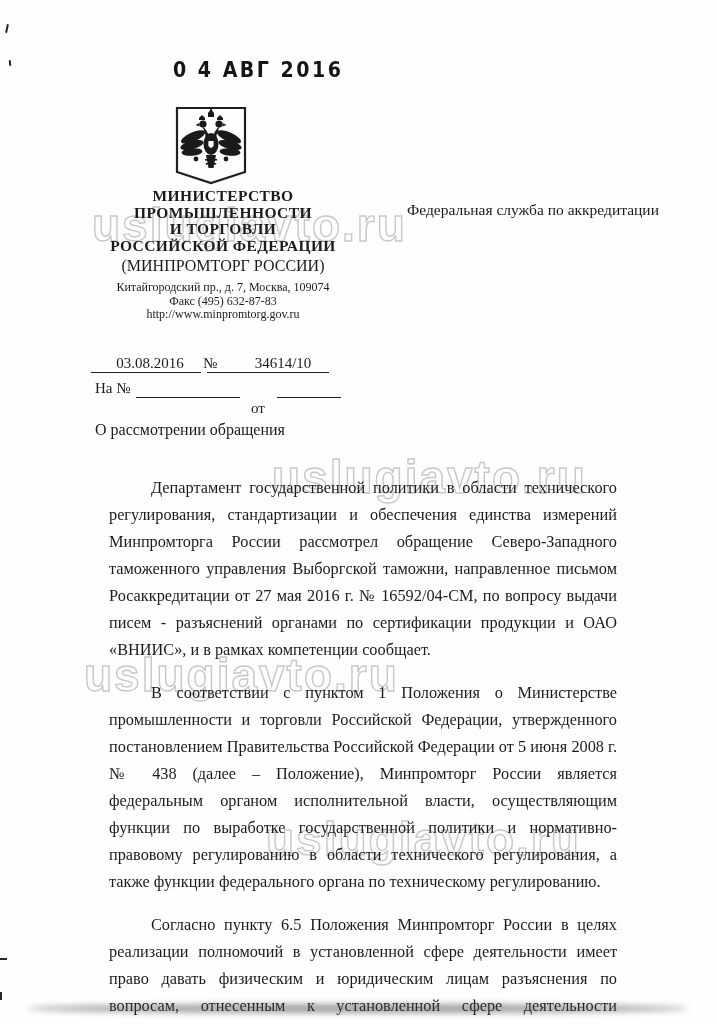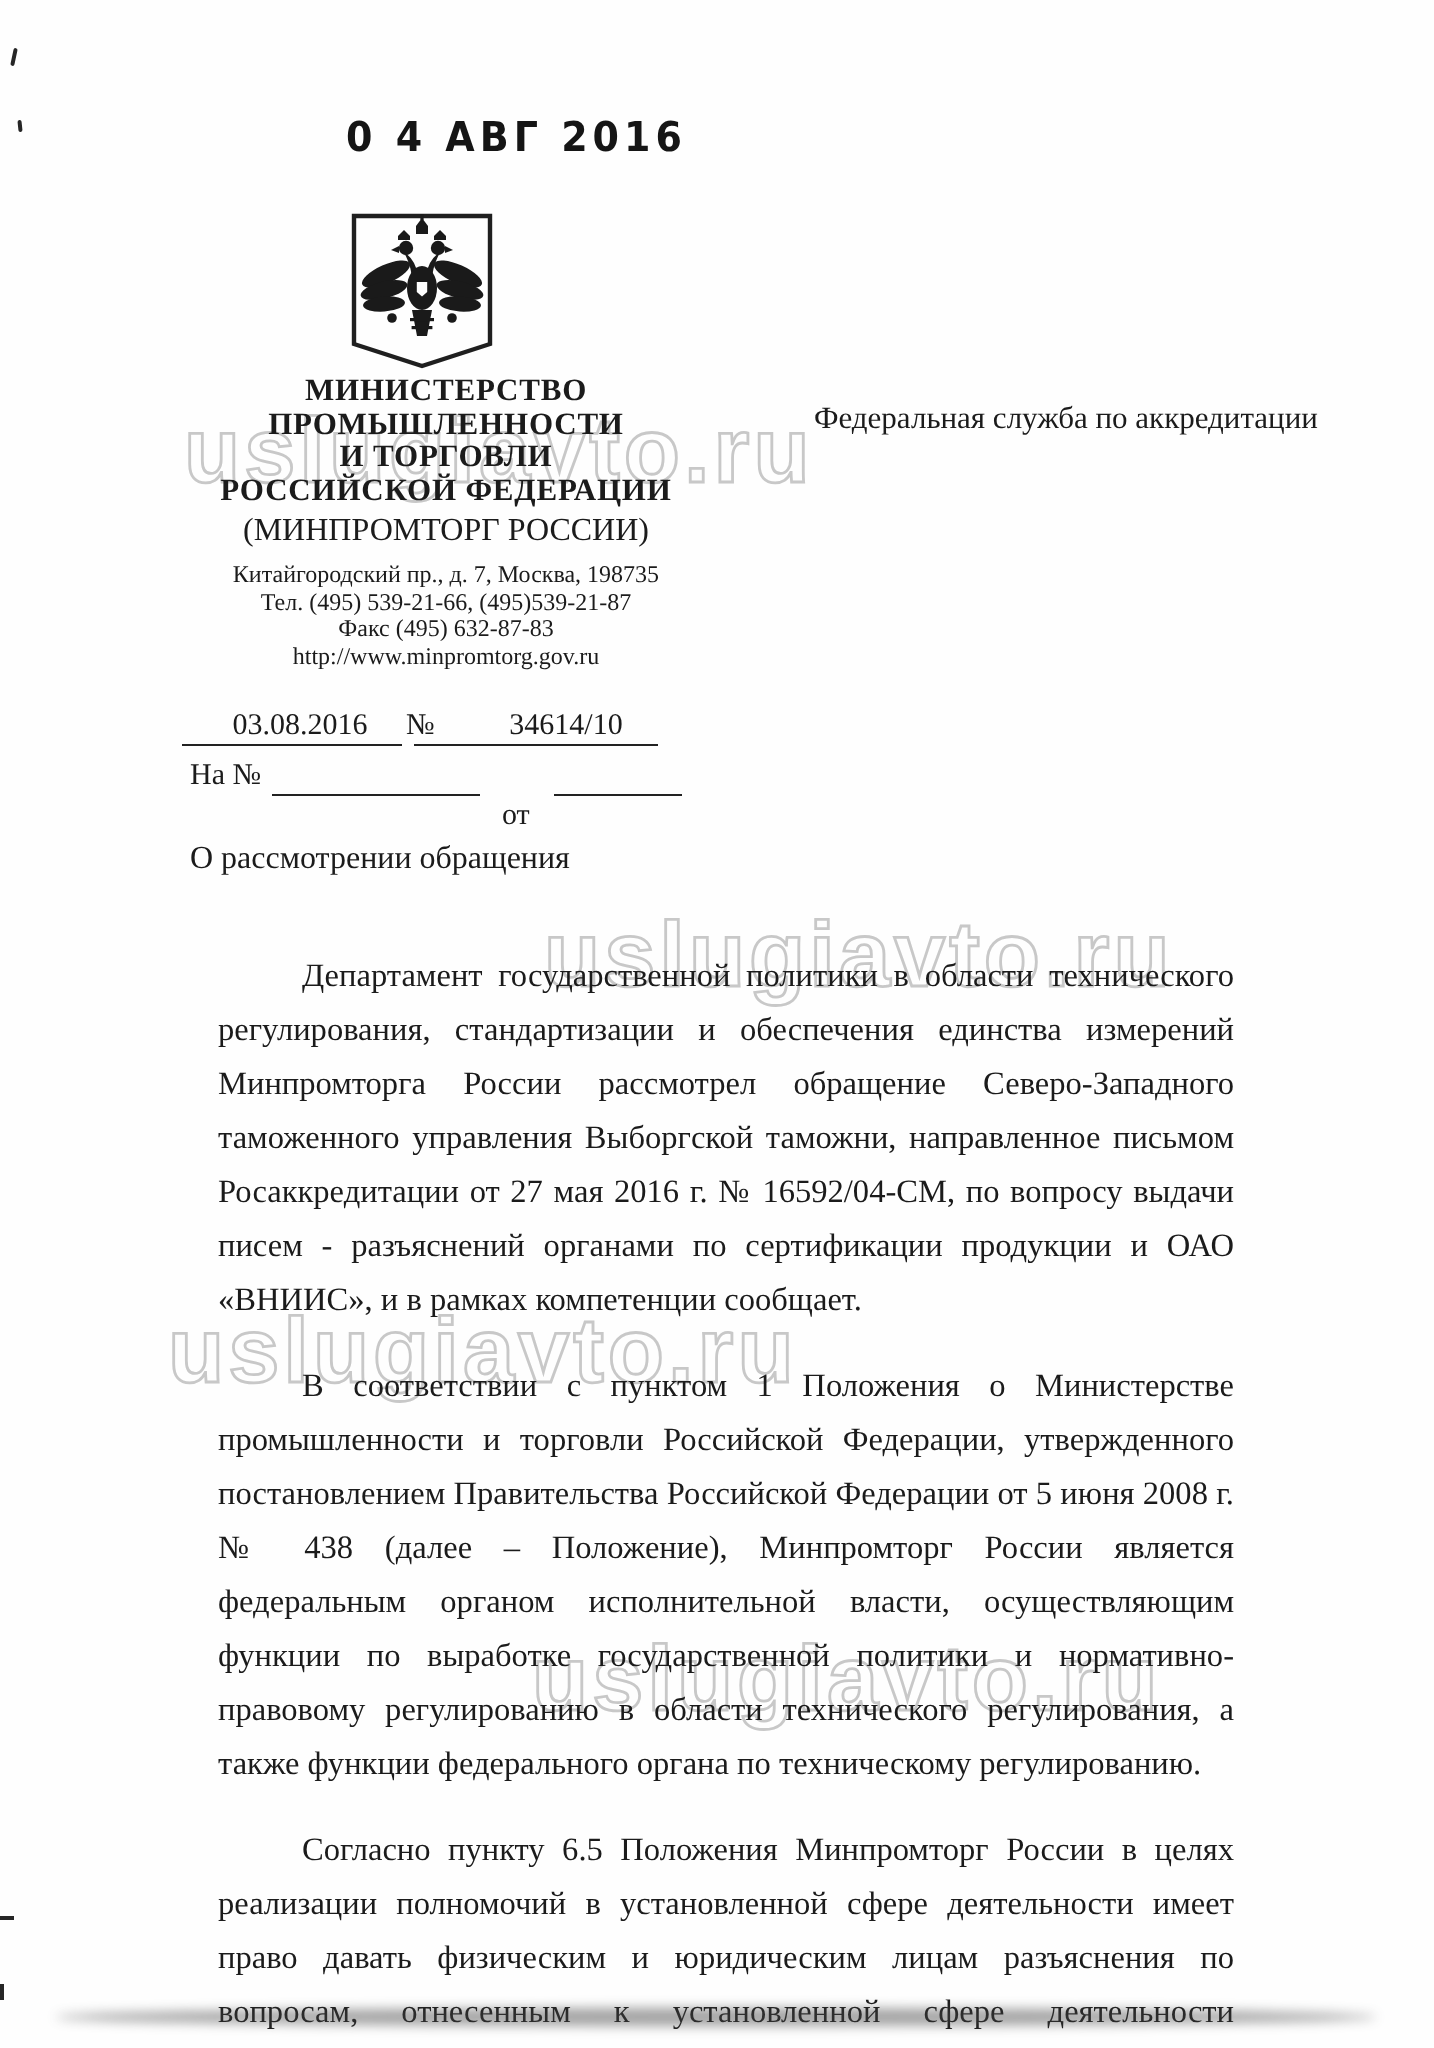--- a/index.html
+++ b/index.html
@@ -155,22 +155,21 @@
       </svg>
     </div>
 
     <div class="abs org-block">
       <div class="org-line">МИНИСТЕРСТВО</div>
       <div class="org-line">ПРОМЫШЛЕННОСТИ</div>
       <div class="org-line">И ТОРГОВЛИ</div>
       <div class="org-line">РОССИЙСКОЙ ФЕДЕРАЦИИ</div>
       <div class="org-short">(МИНПРОМТОРГ РОССИИ)</div>
       <div class="org-contacts">
-        <div>Китайгородский пр., д. 7, Москва, 198735</div>
-        <div>Тел. (495) 539-21-66, (495)539-21-87</div>
+        <div>Китайгородский пр., д. 7, Москва, 109074</div>
         <div>Факс (495) 632-87-83</div>
         <div>http://www.minpromtorg.gov.ru</div>
       </div>
     </div>
 
     <div class="abs recipient">Федеральная служба по аккредитации</div>
 
     <div class="abs ref ref-date">03.08.2016</div>
     <div class="abs ref ref-no-sign">№</div>
     <div class="abs ref ref-number">34614/10</div>

